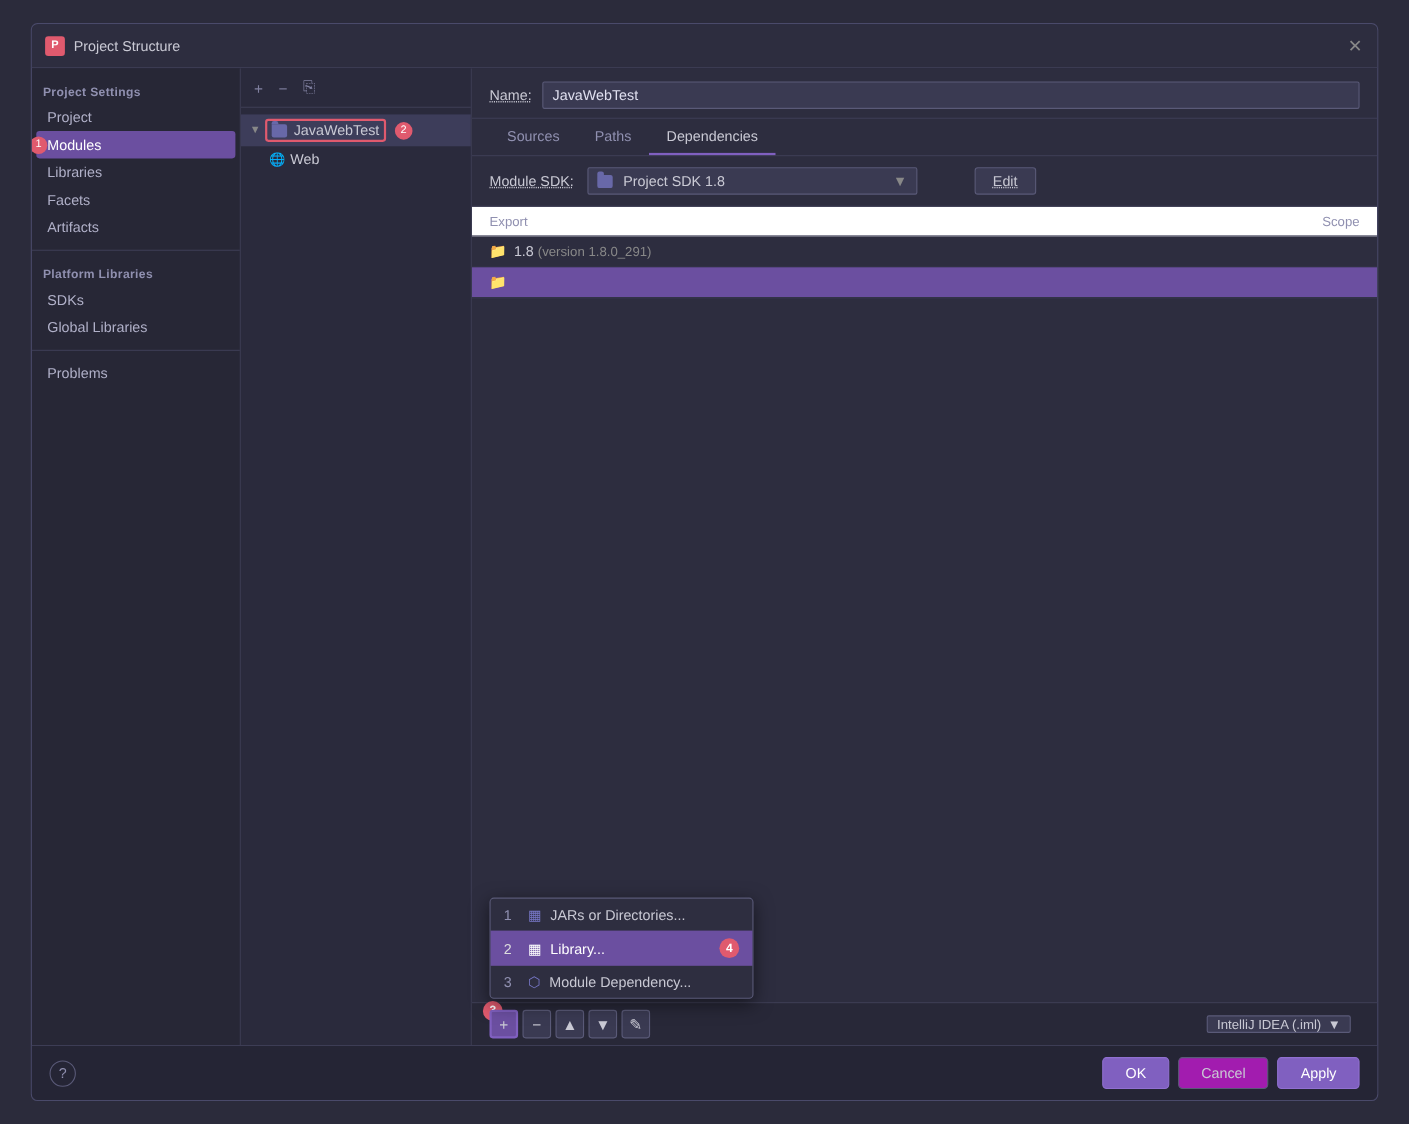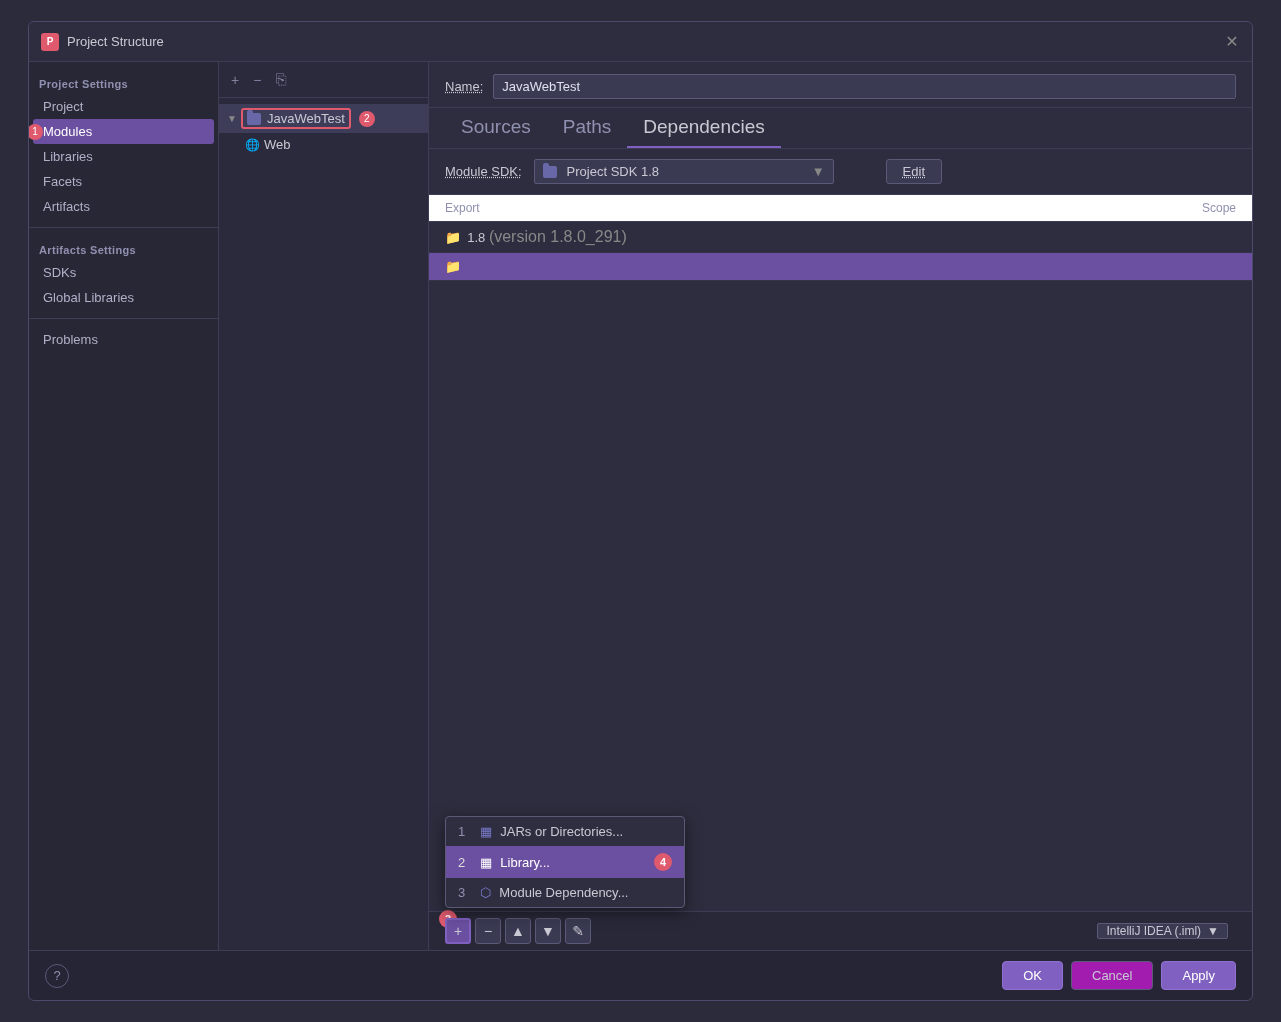--- a/index.html
+++ b/index.html
@@ -232,21 +232,21 @@
     .tabs-row {
       display: flex;
       padding: 0 16px;
       border-bottom: 1px solid #3d3d55;
       gap: 0;
     }
     .tab {
       padding: 8px 16px;
       cursor: pointer;
       color: #9090b0;
-      font-size: 19px;
+      font-size: 13px;
       border-bottom: 2px solid transparent;
     }
     .tab.active {
       color: #c9c9d4;
       border-bottom: 2px solid #8060c0;
     }
     .sdk-row {
       display: flex;
       align-items: center;
       padding: 10px 16px;
@@ -321,21 +321,21 @@
     .deps-row-icon {
       margin-right: 6px;
       font-size: 13px;
       color: #7878a8;
     }
     .deps-row-text {
       flex: 1;
     }
     .deps-row-version {
       color: #888;
-      font-size: 16px;
+      font-size: 12px;
       text-align: right;
     }
     
     .deps-toolbar {
       display: flex;
       align-items: center;
       padding: 6px 16px;
       gap: 4px;
       border-top: 1px solid #3d3d55;
       background: #282838;
@@ -532,21 +532,21 @@
       </div>
       <div class="sidebar-item">
         <span>Facets</span>
       </div>
       <div class="sidebar-item">
         <span>Artifacts</span>
       </div>
 
       <div class="divider"></div>
 
-      <div class="section-header">Artifacts Settings</div>
+      <div class="section-header">Platform Libraries</div>
       <div class="sidebar-item">
         <span>SDKs</span>
       </div>
       <div class="sidebar-item">
         <span>Global Libraries</span>
       </div>
 
       <div class="divider"></div>
 
       <div class="problems-item">

